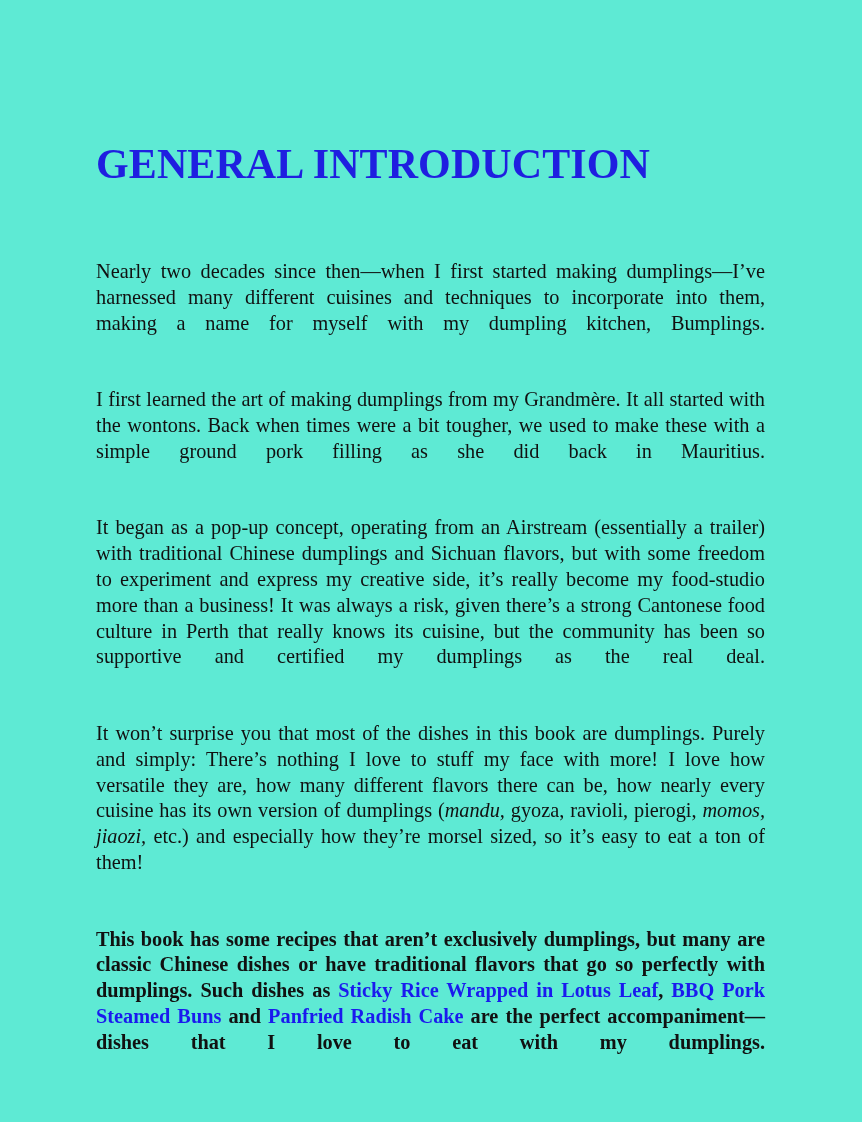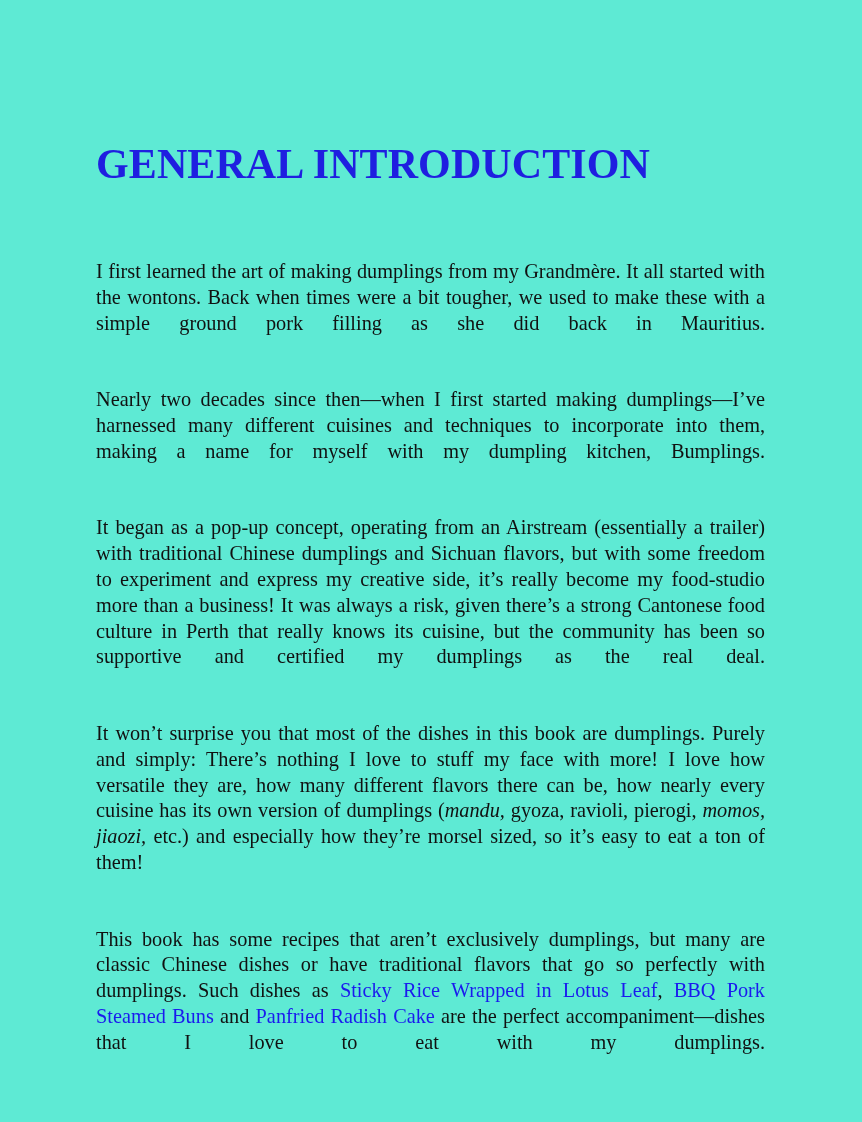--- a/index.html
+++ b/index.html
@@ -45,20 +45,21 @@
     margin: 0 0 25px 0;
     font-size: 20.3px;
     line-height: 25.8px;
     text-align: justify;
     text-justify: inter-word;
     color: #111111;
     hyphens: none;
   }
   .para:last-child {
     margin-bottom: 0;
+    font-weight: bold;
   }
   
   .para::after {
     content: "";
     display: inline-block;
     width: 100%;
   }
   em, .ital {
   }
   .link {
@@ -69,23 +70,23 @@
 </style>
 </head>
 <body>
 
 <div class="page">
 
   <h1 class="page-title">GENERAL INTRODUCTION</h1>
 
   <div class="body-copy">
 
+    <p class="para">Nearly two decades since then—when I first started making dumplings—I’ve harnessed many different cuisines and techniques to incorporate into them, making a name for myself with my dumpling kitchen, Bumplings.</p>
+
     <p class="para">I first learned the art of making dumplings from my Grandmère. It all started with the wontons. Back when times were a bit tougher, we used to make these with a simple ground pork filling as she did back in Mauritius.</p>
-
-    <p class="para">Nearly two decades since then—when I first started making dumplings—I’ve harnessed many different cuisines and techniques to incorporate into them, making a name for myself with my dumpling kitchen, Bumplings.</p>
 
     <p class="para">It began as a pop-up concept, operating from an Airstream (essentially a trailer) with traditional Chinese dumplings and Sichuan flavors, but with some freedom to experiment and express my creative side, it’s really become my food-studio more than a business! It was always a risk, given there’s a strong Cantonese food culture in Perth that really knows its cuisine, but the community has been so supportive and certified my dumplings as the real deal.</p>
 
     <p class="para"><span>It won’t surprise you that most of the dishes in this book are dumplings. Purely and simply: There’s nothing I love to stuff my face with more! I love how versatile they are, how many different flavors there can be, how nearly every cuisine has its own version of dumplings (</span><em class="ital">mandu,</em><span> gyoza, ravioli, pierogi, </span><em class="ital">momos, jiaozi,</em><span> etc.) and especially how they’re morsel sized, so it’s easy to eat a ton of them!</span></p>
 
     <p class="para"><span>This book has some recipes that aren’t exclusively dumplings, but many are classic Chinese dishes or have traditional flavors that go so perfectly with dumplings. Such dishes as </span><a class="link" href="#">Sticky Rice Wrapped in Lotus Leaf</a><span>, </span><a class="link" href="#">BBQ Pork Steamed Buns</a><span> and </span><a class="link" href="#">Panfried Radish Cake</a><span> are the perfect accompaniment—dishes that I love to eat with my dumplings.</span></p>
 
   </div>
 </div>
 

